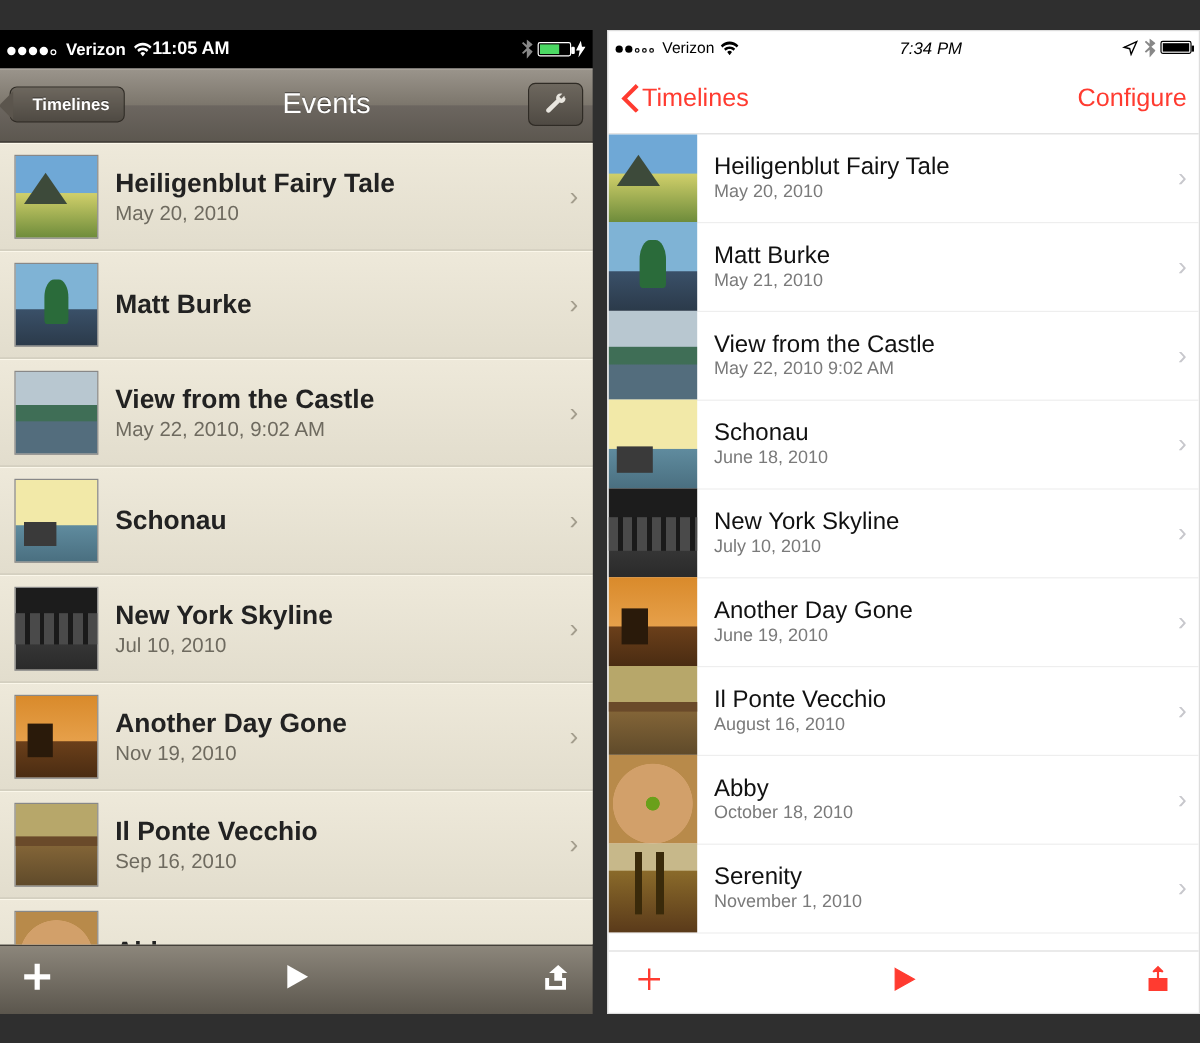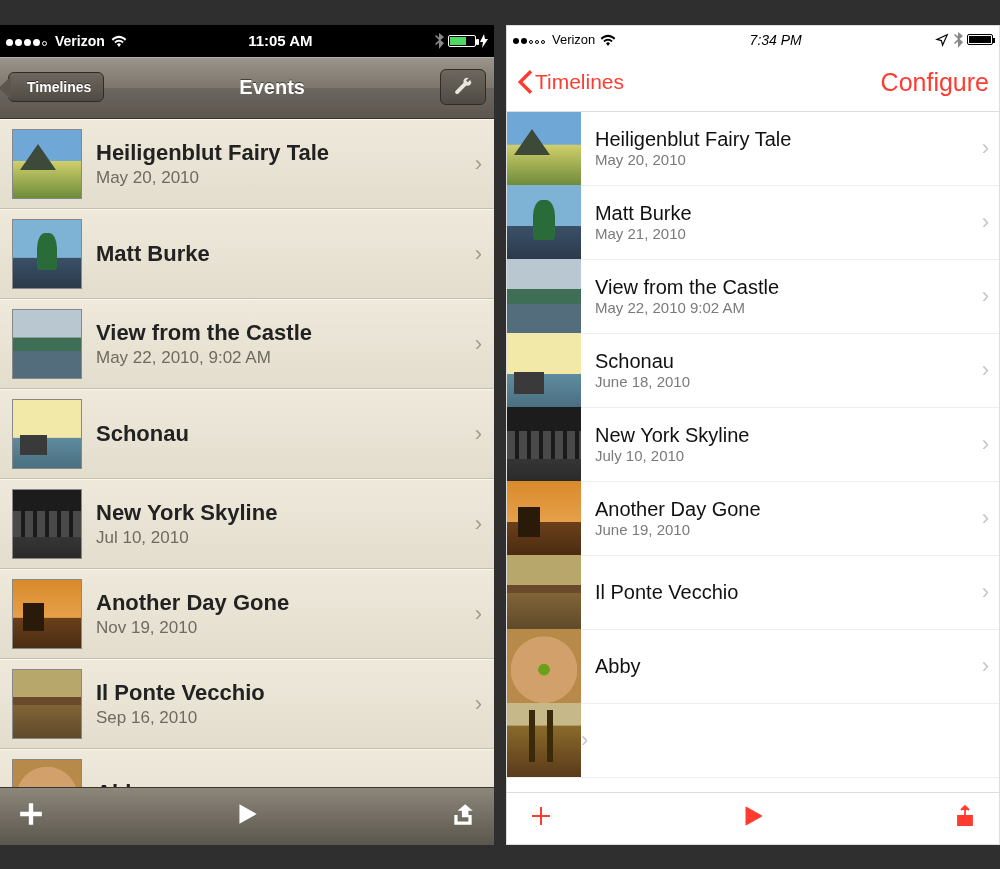--- a/index.html
+++ b/index.html
@@ -14,36 +14,36 @@
   .phone { width:520px; height:820px; overflow:hidden; position:relative; }
 
   
   .ios6 .status-bar {
     height:32px; background:#000; color:#fff; display:flex; align-items:center;
     font-size:14px; padding:0 6px; font-weight:600;
   }
   .ios6 .status-left { display:flex; align-items:center; gap:6px; }
   .ios6 .dots span { display:inline-block; width:7px; height:7px; border-radius:50%; background:#fff; margin-right:2px; }
   .ios6 .dots span.hollow { background:none; border:1px solid #fff; width:5px; height:5px; }
-  .ios6 .status-center { flex:1; text-align:center; font-size:15px; }
+  .ios6 .status-center { flex:1; font-size:15px; }
   .ios6 .status-right { display:flex; align-items:center; gap:4px; }
   .ios6 .battery {
     width:28px; height:12px; border:1px solid #fff; border-radius:2px; position:relative;
   }
   .ios6 .battery::after { content:""; position:absolute; right:-4px; top:3px; width:3px; height:6px; background:#fff; border-radius:1px; }
   .ios6 .battery .fill { position:absolute; left:1px; top:1px; bottom:1px; width:60%; background:#4cd964; }
 
   .ios6 .navbar {
     height:62px;
     background: linear-gradient(to bottom,#9b958c 0%,#7c766c 50%,#6c6660 51%,#5c574f 100%);
     border-bottom:1px solid #3a362f;
     box-shadow: inset 0 1px 0 rgba(255,255,255,.25);
     display:flex; align-items:center; justify-content:space-between; padding:0 8px;
   }
-  .ios6 .nav-title { color:#fff; font-size:20px; font-weight:bold; text-shadow:0 -1px 0 rgba(0,0,0,.5); }
+  .ios6 .nav-title { color:#fff; font-size:24px; font-weight:normal; text-shadow:0 -1px 0 rgba(0,0,0,.5); }
   .ios6 .back-btn {
     color:#fff; font-size:14px; font-weight:bold; padding:6px 12px 6px 18px;
     background: linear-gradient(to bottom,#6d675e,#4f4a43);
     border:1px solid #2f2b25; border-radius:6px; position:relative;
     text-shadow:0 -1px 0 rgba(0,0,0,.5);
   }
   .ios6 .back-btn::before {
     content:""; position:absolute; left:-10px; top:3px; width:0; height:0;
     border-top:12px solid transparent; border-bottom:12px solid transparent;
     border-right:12px solid #5b554d;
@@ -83,21 +83,21 @@
   .ios7 .dots span.hollow { background:none; border:1px solid #000; width:4px; height:4px; }
   .ios7 .status-center { flex:1; text-align:center; font-size:14px;font-style:italic; }
   .ios7 .status-right { display:flex; align-items:center; gap:4px; }
   .ios7 .battery { width:26px; height:11px; border:1px solid #000; border-radius:2px; position:relative; }
   .ios7 .battery::after { content:""; position:absolute; right:-3px; top:3px; width:2px; height:5px; background:#000; }
   .ios7 .battery .fill { position:absolute; left:1px; top:1px; bottom:1px; right:1px; background:#000; }
 
   .ios7 .navbar { height:58px; display:flex; align-items:center; justify-content:space-between; padding:0 10px; border-bottom:1px solid #ddd; }
   .ios7 .back { color:var(--accent-ios7); font-size:21px; display:flex; align-items:center; gap:2px; }
   .ios7 .back svg { width:16px; height:24px; fill:var(--accent-ios7); }
-  .ios7 .configure { color:var(--accent-ios7); font-size:25px; }
+  .ios7 .configure { color:var(--accent-ios7); font-size:21px; }
 
   .ios7 .list { height: calc(100% - 28px - 58px - 52px); overflow:hidden; }
   .ios7 .row { height:74px; display:flex; align-items:center; border-bottom:1px solid #eee; padding-right:10px; }
   .ios7 .thumb { width:74px; height:74px; }
   .ios7 .row-texts { flex:1; padding-left:14px; }
   .ios7 .row-title { font-size:20px; color:#111; font-weight:500; }
   .ios7 .row-sub { font-size:15px; color:#7a7a7a; }
   .ios7 .disclose { color:#c7c7cc; font-size:22px; }
 
   .ios7 .toolbar { height:52px; border-top:1px solid #ddd; display:flex; align-items:center; justify-content:space-between; padding:0 22px; }
@@ -321,32 +321,38 @@
         <div class="row-texts">
           <div class="row-title">Another Day Gone</div>
           <div class="row-sub">June 19, 2010</div>
         </div>
         <span class="disclose">›</span>
       </div>
       <div class="row">
         <span class="thumb th-bridge"></span>
         <div class="row-texts">
           <div class="row-title">Il Ponte Vecchio</div>
+          <div class="row-sub">August 16, 2010</div>
         </div>
         <span class="disclose">›</span>
       </div>
       <div class="row">
         <span class="thumb th-cat"></span>
         <div class="row-texts">
           <div class="row-title">Abby</div>
+          <div class="row-sub">October 18, 2010</div>
         </div>
         <span class="disclose">›</span>
       </div>
       <div class="row">
         <span class="thumb th-trees"></span>
+        <div class="row-texts">
+          <div class="row-title">Serenity</div>
+          <div class="row-sub">November 1, 2010</div>
+        </div>
         <span class="disclose">›</span>
       </div>
     </div>
 
   <div class="toolbar">
     <div><svg viewBox="0 0 24 24">
           <path stroke-width="2" d="M12 3v18M3 12h18" fill="none"></path>
         </svg></div>
     <div><svg viewBox="0 0 24 24">
           <path d="M5 3l16 9L5 21z"></path>

